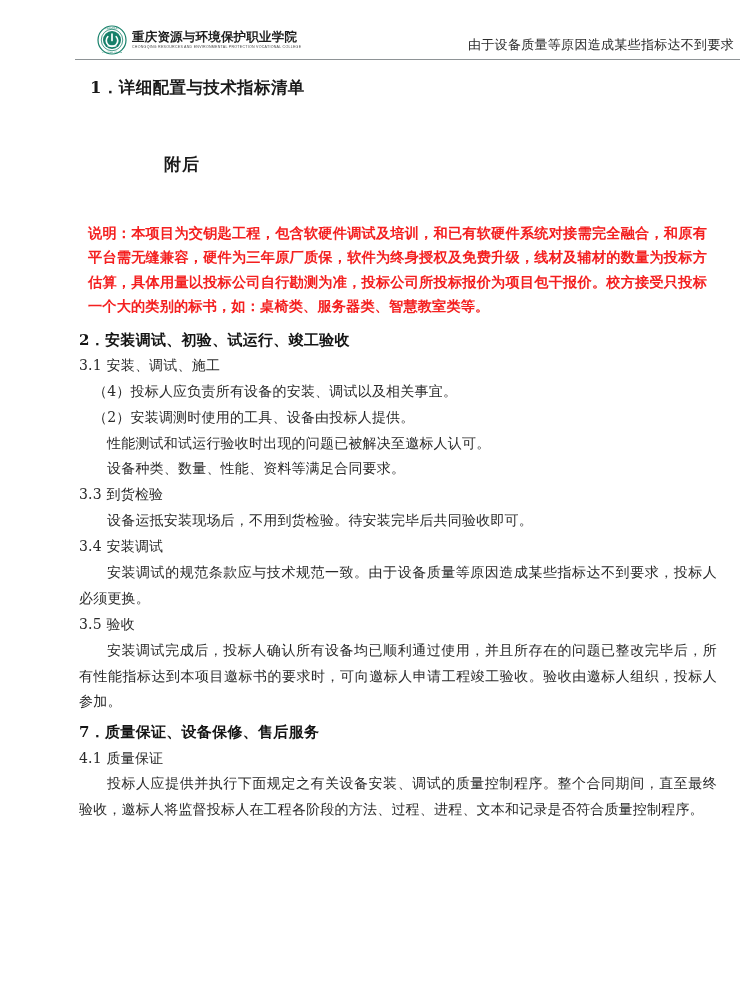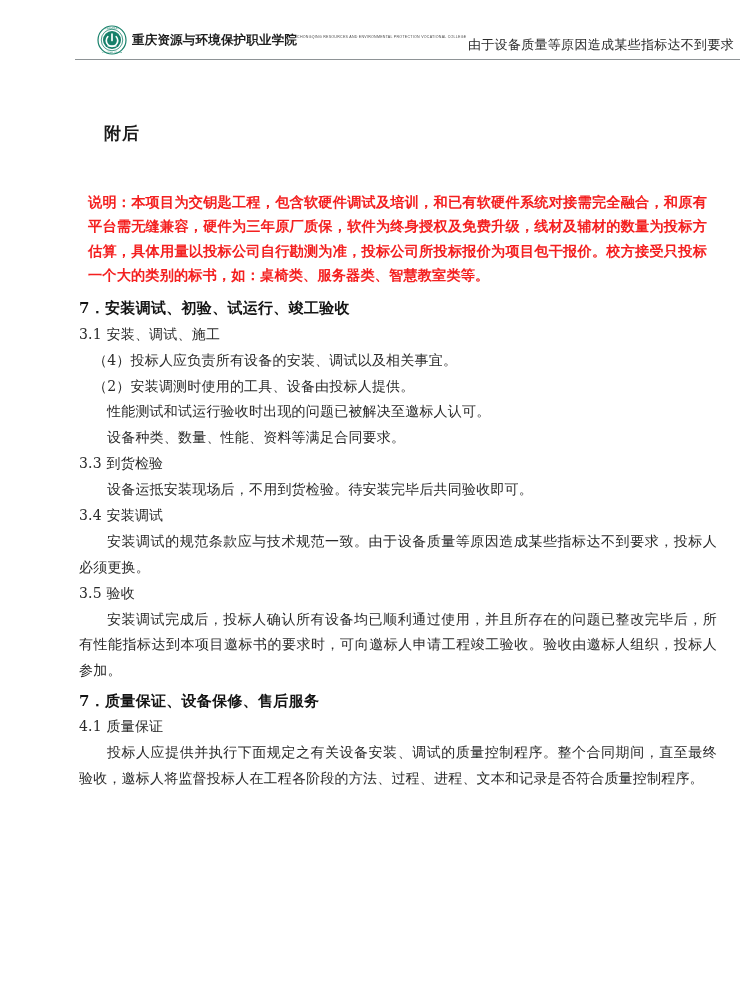--- a/index.html
+++ b/index.html
@@ -45,21 +45,21 @@
     margin-bottom: 2px;
   }
   .logo-seal {
     width: 30px;
     height: 30px;
     flex: 0 0 30px;
     position: relative;
   }
   .logo-text-wrap {
     display: flex;
-    flex-direction: row;
+    flex-direction: column;
     justify-content: center;
     line-height: 1;
   }
   .logo-cn {
     font-family: "DejaVu Serif", "Liberation Serif", serif;
     font-size: 12.5px;
     font-weight: bold;
     color: #1d1d1d;
     letter-spacing: 0.2px;
     white-space: nowrap;
@@ -100,21 +100,21 @@
     padding-top: 8px;
     letter-spacing: 0.4px;
     line-height: 1.4;
   }
   .spacer-a { height: 54px; }
   .attach {
     font-family: "Liberation Sans", "DejaVu Sans", sans-serif;
     font-size: 17px;
     font-weight: bold;
     color: #1a1a1a;
-    margin-left: 28px;
+    margin-left: 88px;
     letter-spacing: 1px;
     line-height: 1.4;
   }
   .spacer-b { height: 36px; }
 
   .note {
     color: #f42020;
     font-family: "DejaVu Serif", "Liberation Serif", serif;
     font-size: 14.2px;
     font-weight: bold;
@@ -187,30 +187,31 @@
           <span class="logo-cn">重庆资源与环境保护职业学院</span>
           <span class="logo-en">CHONGQING RESOURCES AND ENVIRONMENTAL PROTECTION VOCATIONAL COLLEGE</span>
         </span>
       </div>
       <div class="header-title">由于设备质量等原因造成某些指标达不到要求</div>
     </div>
   </div>
 
   <div class="content">
 
+    <div class="h1">1．详细配置与技术指标清单</div>
 
     <div class="spacer-a"></div>
 
     <div class="attach">附后</div>
 
     <div class="spacer-b"></div>
 
     <p class="note">说明：本项目为交钥匙工程，包含软硬件调试及培训，和已有软硬件系统对接需完全融合，和原有平台需无缝兼容，硬件为三年原厂质保，软件为终身授权及免费升级，线材及辅材的数量为投标方估算，具体用量以投标公司自行勘测为准，投标公司所投标报价为项目包干报价。校方接受只投标一个大的类别的标书，如：桌椅类、服务器类、智慧教室类等。</p>
 
-    <div class="h2">7．安装调试、初验、试运行、竣工验收</div>
+    <div class="h2">2．安装调试、初验、试运行、竣工验收</div>
 
     <div class="lvl3">3.1 安装、调试、施工</div>
     <div class="item">（4）投标人应负责所有设备的安装、调试以及相关事宜。</div>
     <div class="item">（2）安装调测时使用的工具、设备由投标人提供。</div>
 
     <p class="para">性能测试和试运行验收时出现的问题已被解决至邀标人认可。</p>
     <p class="para">设备种类、数量、性能、资料等满足合同要求。</p>
 
     <div class="lvl3">3.3 到货检验</div>
     <p class="para">设备运抵安装现场后，不用到货检验。待安装完毕后共同验收即可。</p>

